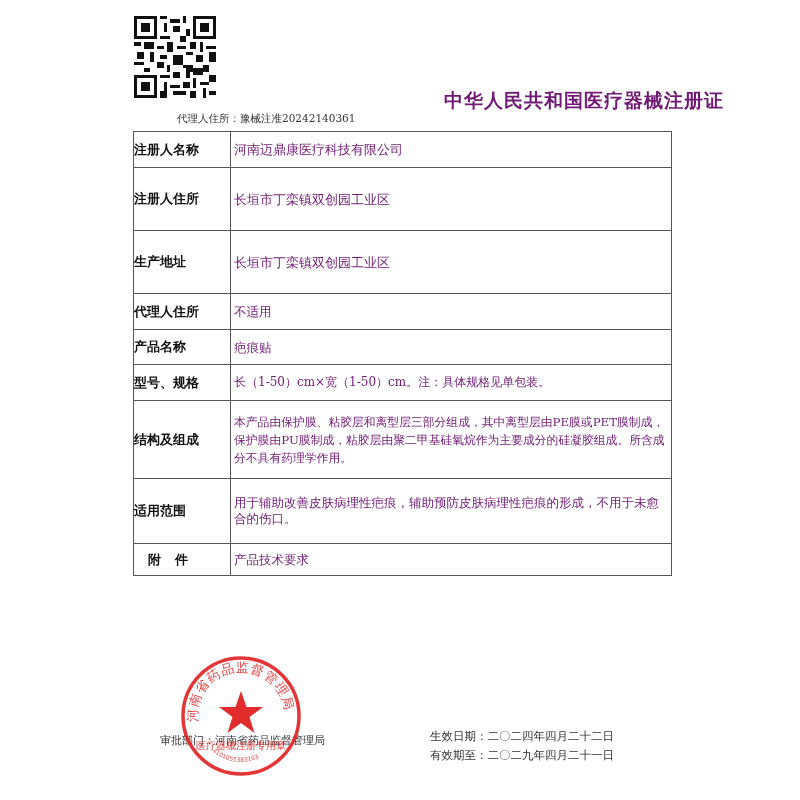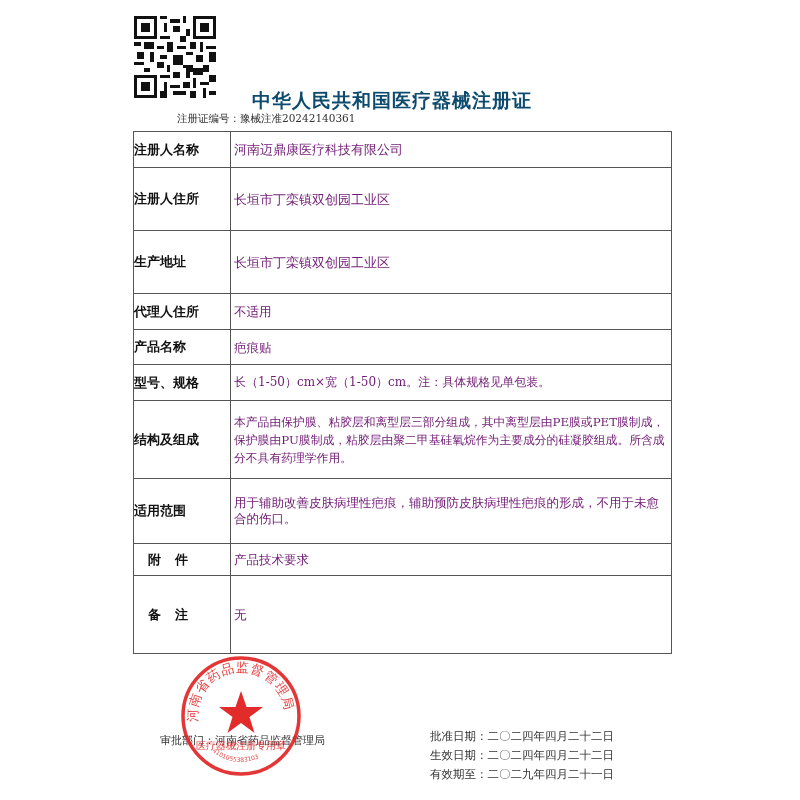--- a/index.html
+++ b/index.html
@@ -1,21 +1,21 @@
 <!DOCTYPE html>
 <html><head>
 <meta charset="utf-8">
 <style>
   html, body { margin: 0; padding: 0; background: #ffffff; }
   body { width: 800px; height: 800px; position: relative; overflow: hidden;
          font-family: "DejaVu Serif", "Liberation Serif", serif; color: #222; }
   .qr { position: absolute; left: 134px; top: 16px; width: 82px; height: 82px; }
-  .title { position: absolute; left: 0; width: 724px; top: 88px; text-align: center;
+  .title { position: absolute; left: 0; width: 724px; top: 88px; text-align: right;
            font-family: "DejaVu Sans", "Liberation Sans", sans-serif; font-weight: bold;
-           font-size: 19px; letter-spacing: 1px; color: #0c4a6e; padding-left: 60px; box-sizing: border-box; }
+           font-size: 19px; letter-spacing: 1px; color: #701a75; padding-left: 60px; box-sizing: border-box; }
   .regno { position: absolute; left: 177px; top: 112px; font-size: 10.5px; color: #333; }
   table.cert { position: absolute; left: 133px; top: 131px; width: 539px; border-collapse: collapse; table-layout: fixed; }
   table.cert td { border: 1.5px solid #555; padding: 0; vertical-align: middle; }
   td.lbl { width: 96px; text-align: left; font-family: "DejaVu Sans", "Liberation Sans", sans-serif;
            font-weight: bold; font-size: 13px; color: #111; }
   td.val { padding-left: 3px !important; font-size: 12.5px; color: #701a75; line-height: 17px; }
   td.val.mid { font-size: 13px; }
   .spaced { letter-spacing: 14px; padding-left: 14px; }
   .footer-left { position: absolute; left: 160px; top: 733px; font-size: 11px; color: #333; }
   .dates { position: absolute; left: 430px; top: 727px; font-size: 11.5px; color: #333; line-height: 19px; }
@@ -78,21 +78,21 @@
       <rect x="23" y="18" width="2" height="2"></rect>
     <rect x="8" y="23" width="2" height="2"></rect>
       <rect x="12" y="23" width="4" height="1"></rect>
       <rect x="17" y="23" width="2" height="2"></rect>
     <rect x="21" y="22" width="1" height="3"></rect>
       <rect x="23" y="23" width="2" height="1"></rect>
   </g>
 </svg>
 
 <div class="title">中华人民共和国医疗器械注册证</div>
-<div class="regno">注册证编号：豫械注准20242140361</div>
+<div class="regno">代理人住所：豫械注准20242140361</div>
 
 <table class="cert">
   <tbody>
       <tr style="height:36px">
     <td class="lbl">注册人名称</td>
     <td class="val mid">河南迈鼎康医疗科技有限公司</td>
   </tr>
   <tr style="height:63px">
     <td class="lbl">注册人住所</td>
     <td class="val mid">长垣市丁栾镇双创园工业区</td>
@@ -118,30 +118,25 @@
     <td class="val" style="font-size:11.8px; line-height:18px">本产品由保护膜、粘胶层和离型层三部分组成，其中离型层由PE膜或PET膜制成，保护膜由PU膜制成，粘胶层由聚二甲基硅氧烷作为主要成分的硅凝胶组成。所含成分不具有药理学作用。</td>
   </tr>
   <tr style="height:65px">
     <td class="lbl">适用范围</td>
     <td class="val" style="font-size:12.5px; line-height:16px">用于辅助改善皮肤病理性疤痕，辅助预防皮肤病理性疤痕的形成，不用于未愈合的伤口。</td>
   </tr>
   <tr style="height:32px">
     <td class="lbl"><span class="spaced">附件</span></td>
     <td class="val">产品技术要求</td>
   </tr>
-  <tr style="height:78px">
-    <td class="lbl"><span class="spaced">备注</span></td>
-    <td class="val">无</td>
-  </tr>
 </tbody>
   </table>
 
 <div class="footer-left">审批部门：河南省药品监督管理局</div>
 <div class="dates">
-  <div>批准日期：二〇二四年四月二十二日</div>
   <div>生效日期：二〇二四年四月二十二日</div>
   <div>有效期至：二〇二九年四月二十一日</div>
 </div>
 
 <svg class="stamp" viewBox="0 0 122 122">
   <defs>
     <path id="arcTop" d="M 18 70 A 44 44 0 1 1 104 70"></path>
     <path id="arcBot" d="M 28 92 A 44 44 0 0 0 94 92"></path>
   </defs>
   <circle cx="61" cy="61" r="58" fill="none" stroke="#e02020" stroke-width="3.5" opacity="0.9"></circle>

